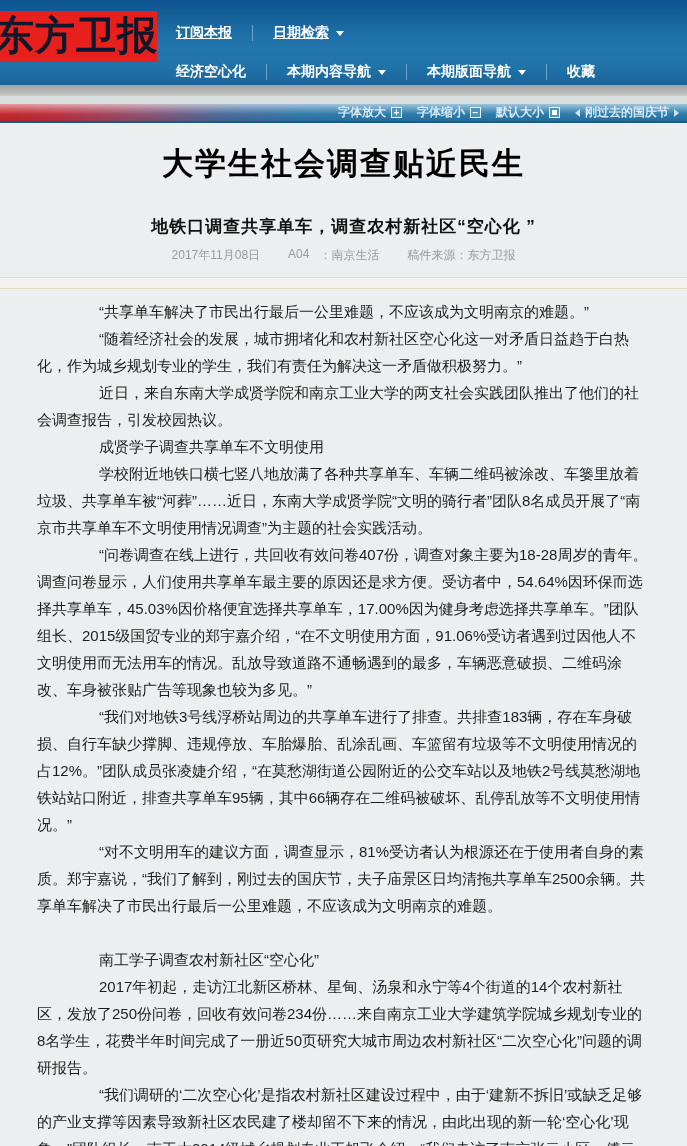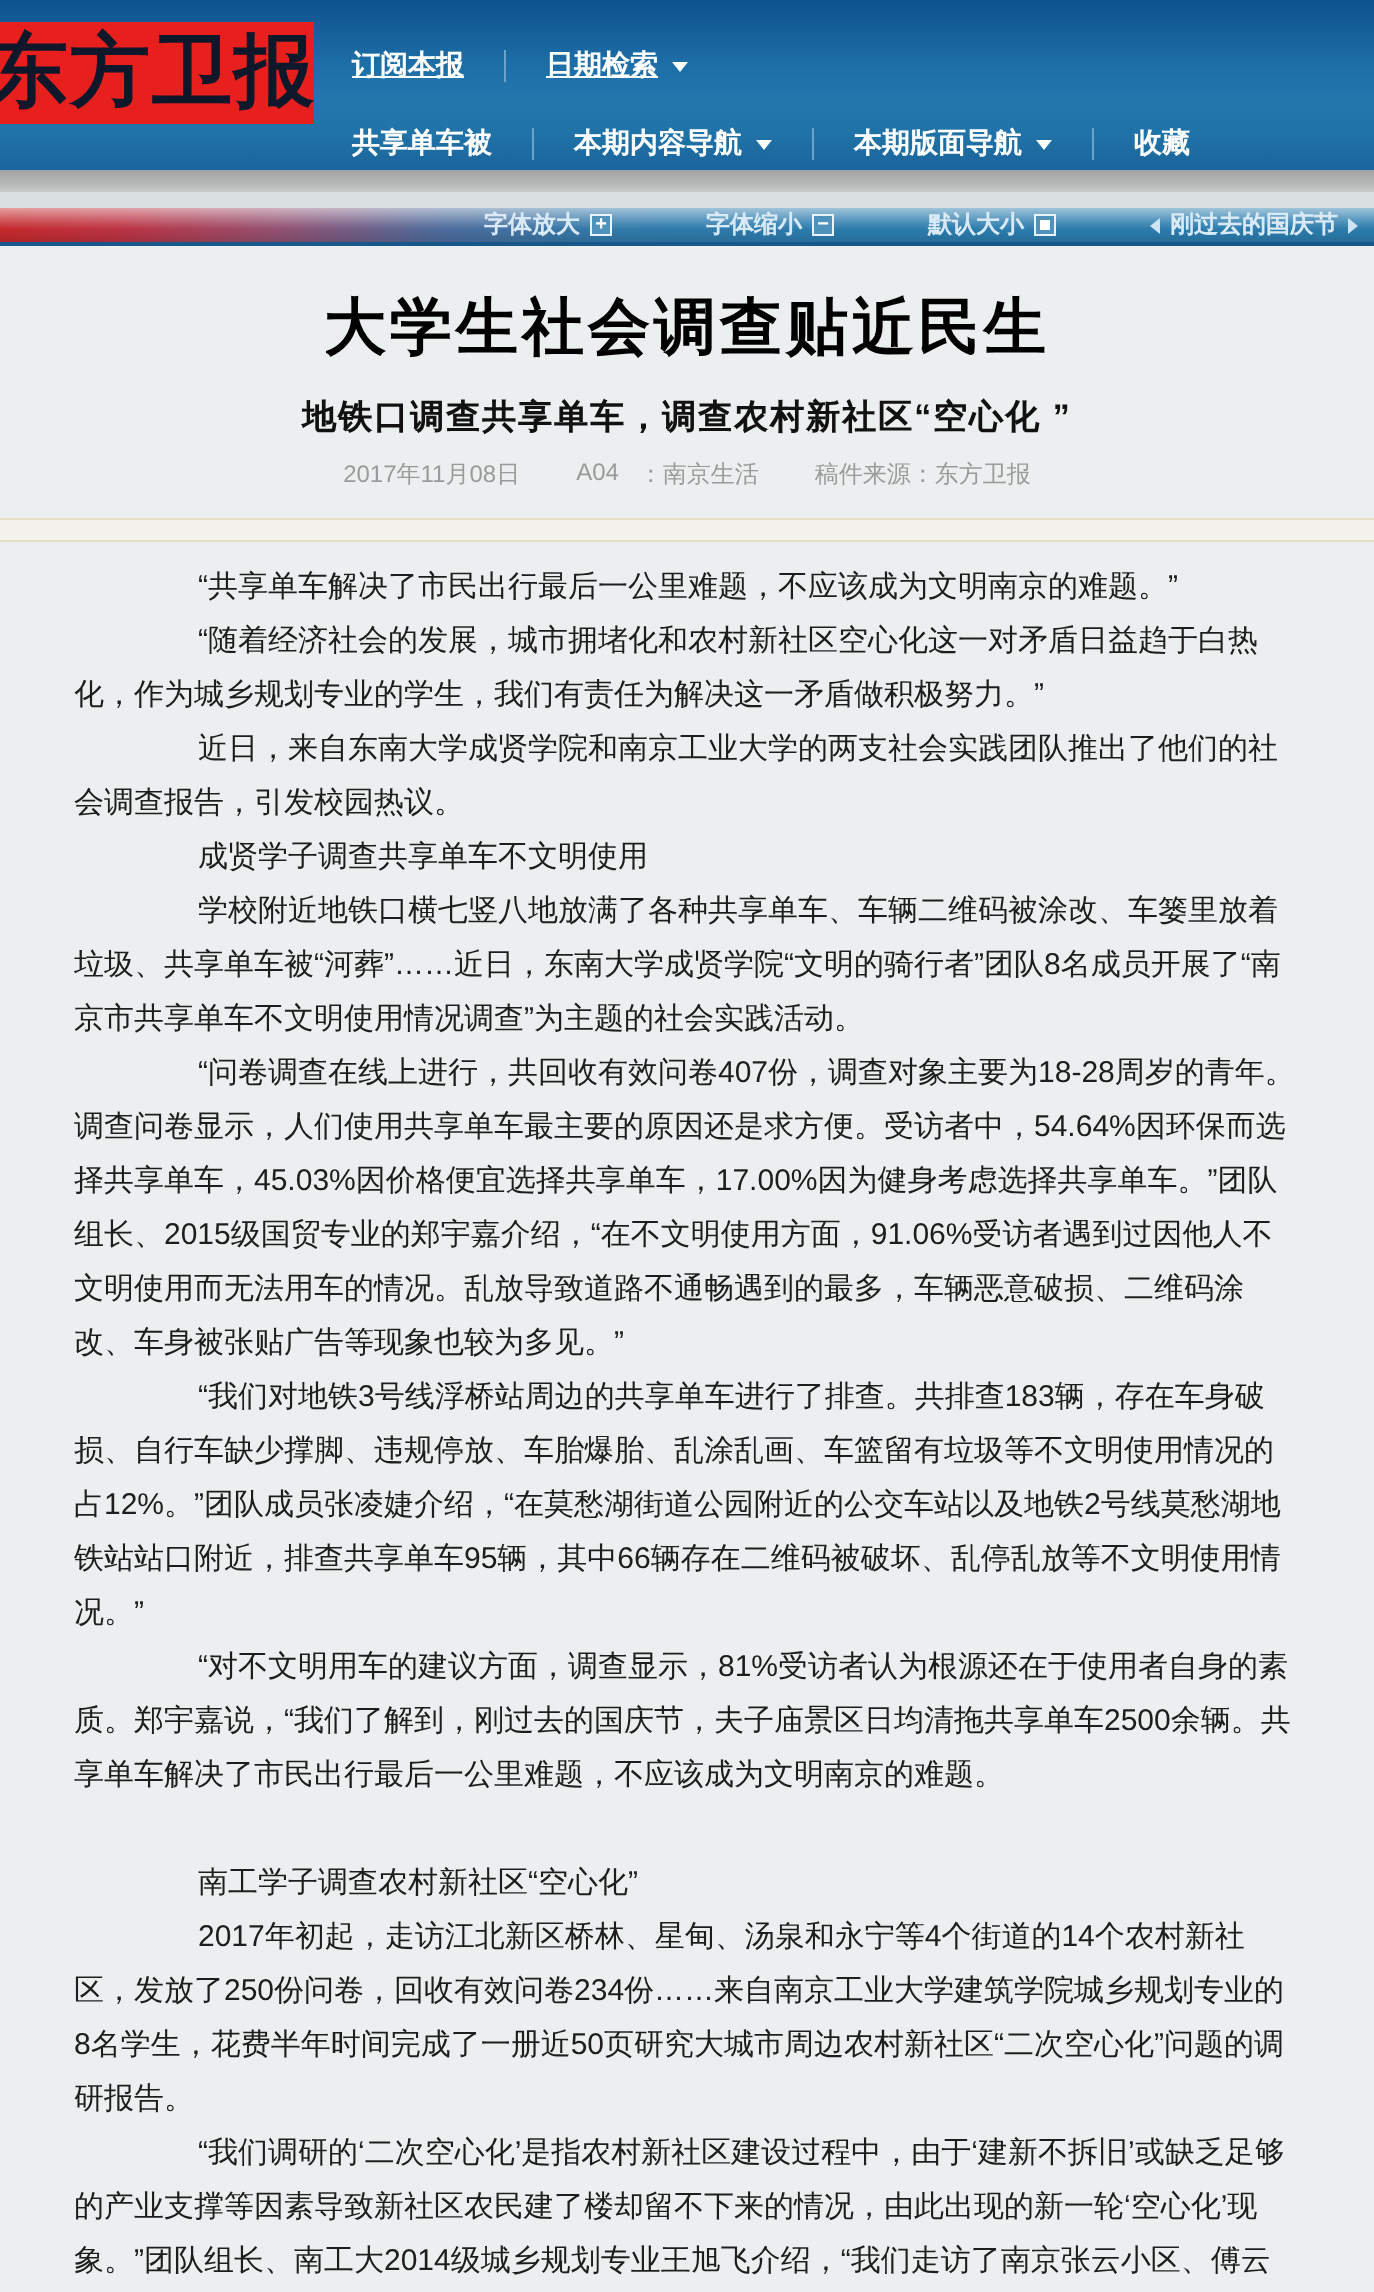--- a/index.html
+++ b/index.html
@@ -96,21 +96,20 @@
     color: #d9eaf6;
     font-size: 12px;
     font-weight: bold;
   }
   .tb-item {
     display: inline-flex;
     align-items: center;
     gap: 5px;
     cursor: pointer;
     white-space: nowrap;
-    margin-left: 32px;
   }
   .tb-box {
     width: 11px; height: 11px;
     border: 1px solid #eaf3f9;
     background: #4f93bd;
     display: inline-flex;
     align-items: center;
     justify-content: center;
     font-size: 10px;
     line-height: 9px;
@@ -123,21 +122,21 @@
 
   
   .article-head { text-align: center; padding-top: 20px; }
   .article-title {
     font-size: 31px;
     font-weight: bold;
     color: #000;
     letter-spacing: 2px;
   }
   .article-subtitle {
-    margin-top: 12px;
+    margin-top: 30px;
     font-size: 17px;
     font-weight: bold;
     color: #111;
     letter-spacing: 1px;
   }
   .article-meta {
     margin-top: 9px;
     font-size: 12px;
     color: #9a9a9a;
     display: flex;
@@ -175,21 +174,21 @@
           <span class="nav-label">订阅本报</span>
         </a>
         <span class="nav-sep"></span>
         <a class="nav-link u">
           <span class="nav-label">日期检索</span>
           <span class="caret"></span>
         </a>
       </div>
     <div class="nav-row" id="nav-row2">
         <a class="nav-link">
-          <span class="nav-label">共享单车被</span>
+          <span class="nav-label">经济空心化</span>
         </a>
         <span class="nav-sep"></span>
         <a class="nav-link">
           <span class="nav-label">本期内容导航</span>
           <span class="caret"></span>
         </a>
         <span class="nav-sep"></span>
         <a class="nav-link">
           <span class="nav-label">本期版面导航</span>
           <span class="caret"></span>

